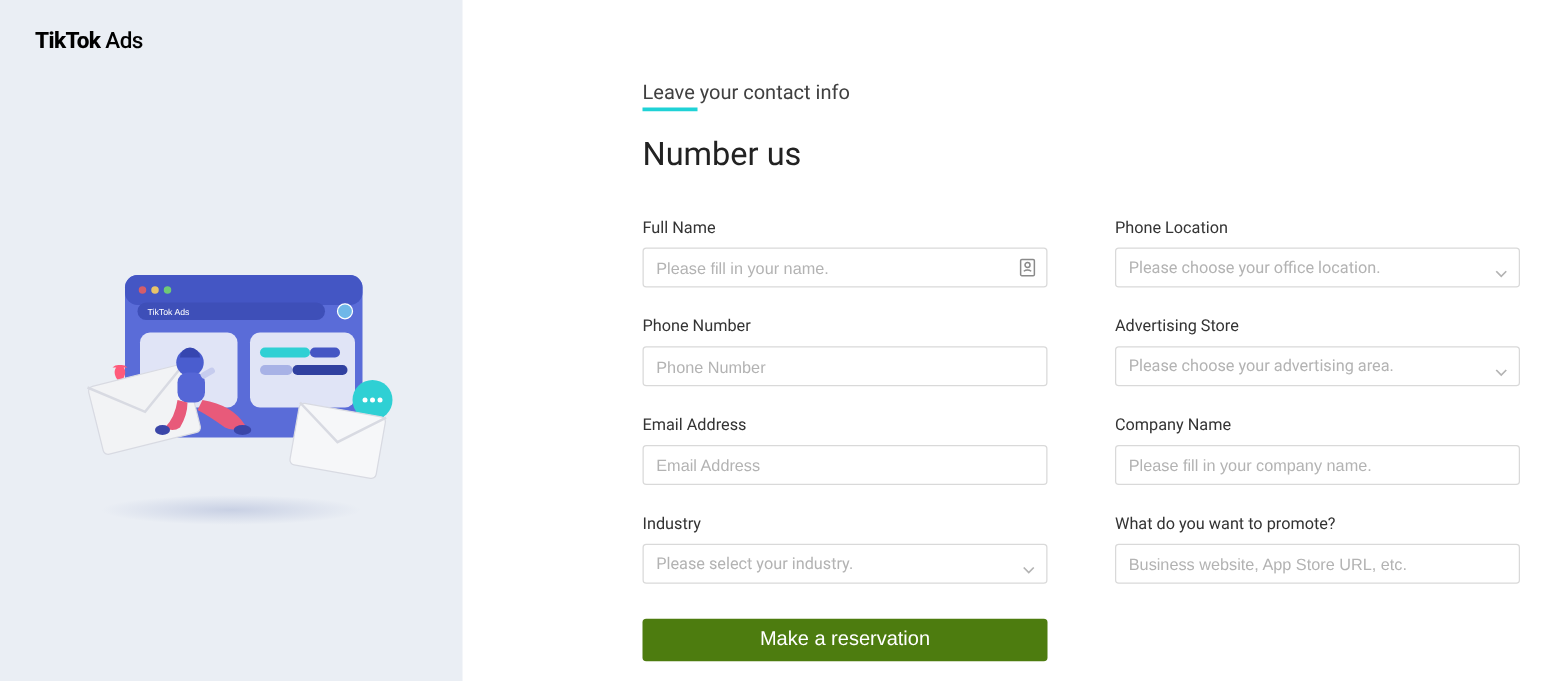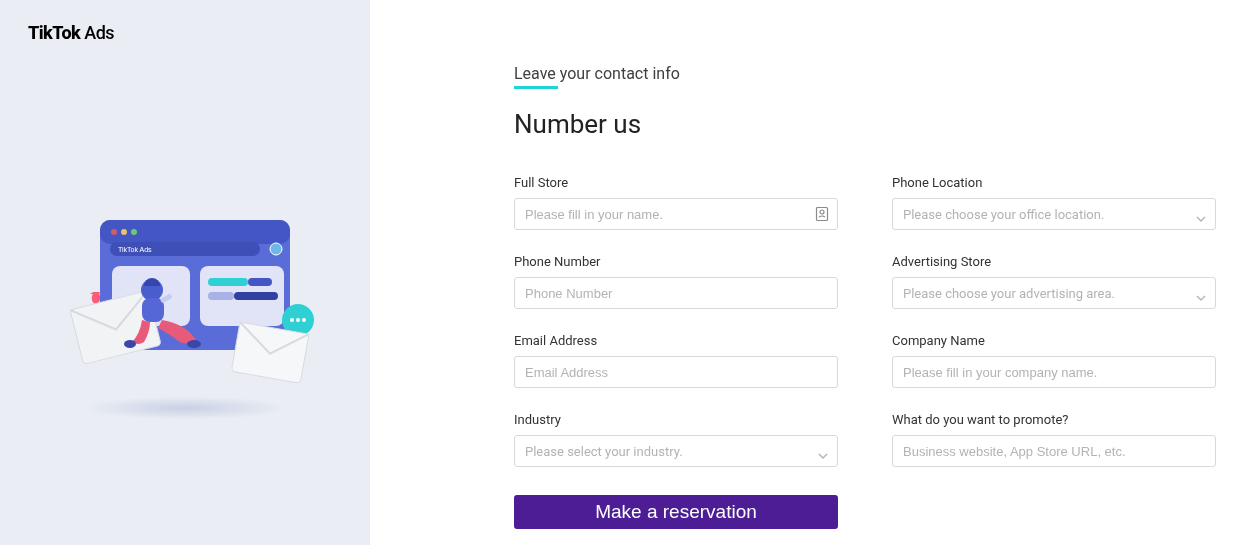--- a/index.html
+++ b/index.html
@@ -136,25 +136,25 @@
       transform: translateY(-50%);
       width: 10px;
       height: 10px;
       color: #b3b3b3;
       pointer-events: none;
     }
     .submit-btn {
       margin-top: 28px;
       width: 324px;
       height: 34px;
-      background: #4c1d95;
+      background: #4d7c0f;
       color: #fff;
       border: none;
       border-radius: 3px;
-      font-size: 19px;
+      font-size: 16px;
       cursor: pointer;
     }
     
     .illus-shadow {
       position: absolute;
       bottom: -10px;
       left: 40px;
       width: 210px;
       height: 24px;
       background: radial-gradient(ellipse at center, rgba(100,120,180,0.25) 0%, rgba(100,120,180,0) 70%);
@@ -221,21 +221,21 @@
   </div>
 </div>
 
 <div class="main">
   <div class="eyebrow">Leave your contact info</div>
   <h1 class="page-title">Number us</h1>
 
   <div class="form-grid">
 
     <div>
-      <div class="field-label">Full Store</div>
+      <div class="field-label">Full Name</div>
       <div class="input-wrapper">
         <input class="input" type="text" placeholder="Please fill in your name." style="">
         <span class="input-icon">
           <svg viewBox="0 0 16 16" width="16" height="16" fill="none" stroke="currentColor" stroke-width="1.2">
             <rect x="2.5" y="1.5" width="11" height="13" rx="1"></rect>
             <circle cx="8" cy="6" r="2"></circle>
             <path d="M 5 11 q 3 -2 6 0"></path>
           </svg>
         </span>
       </div>

